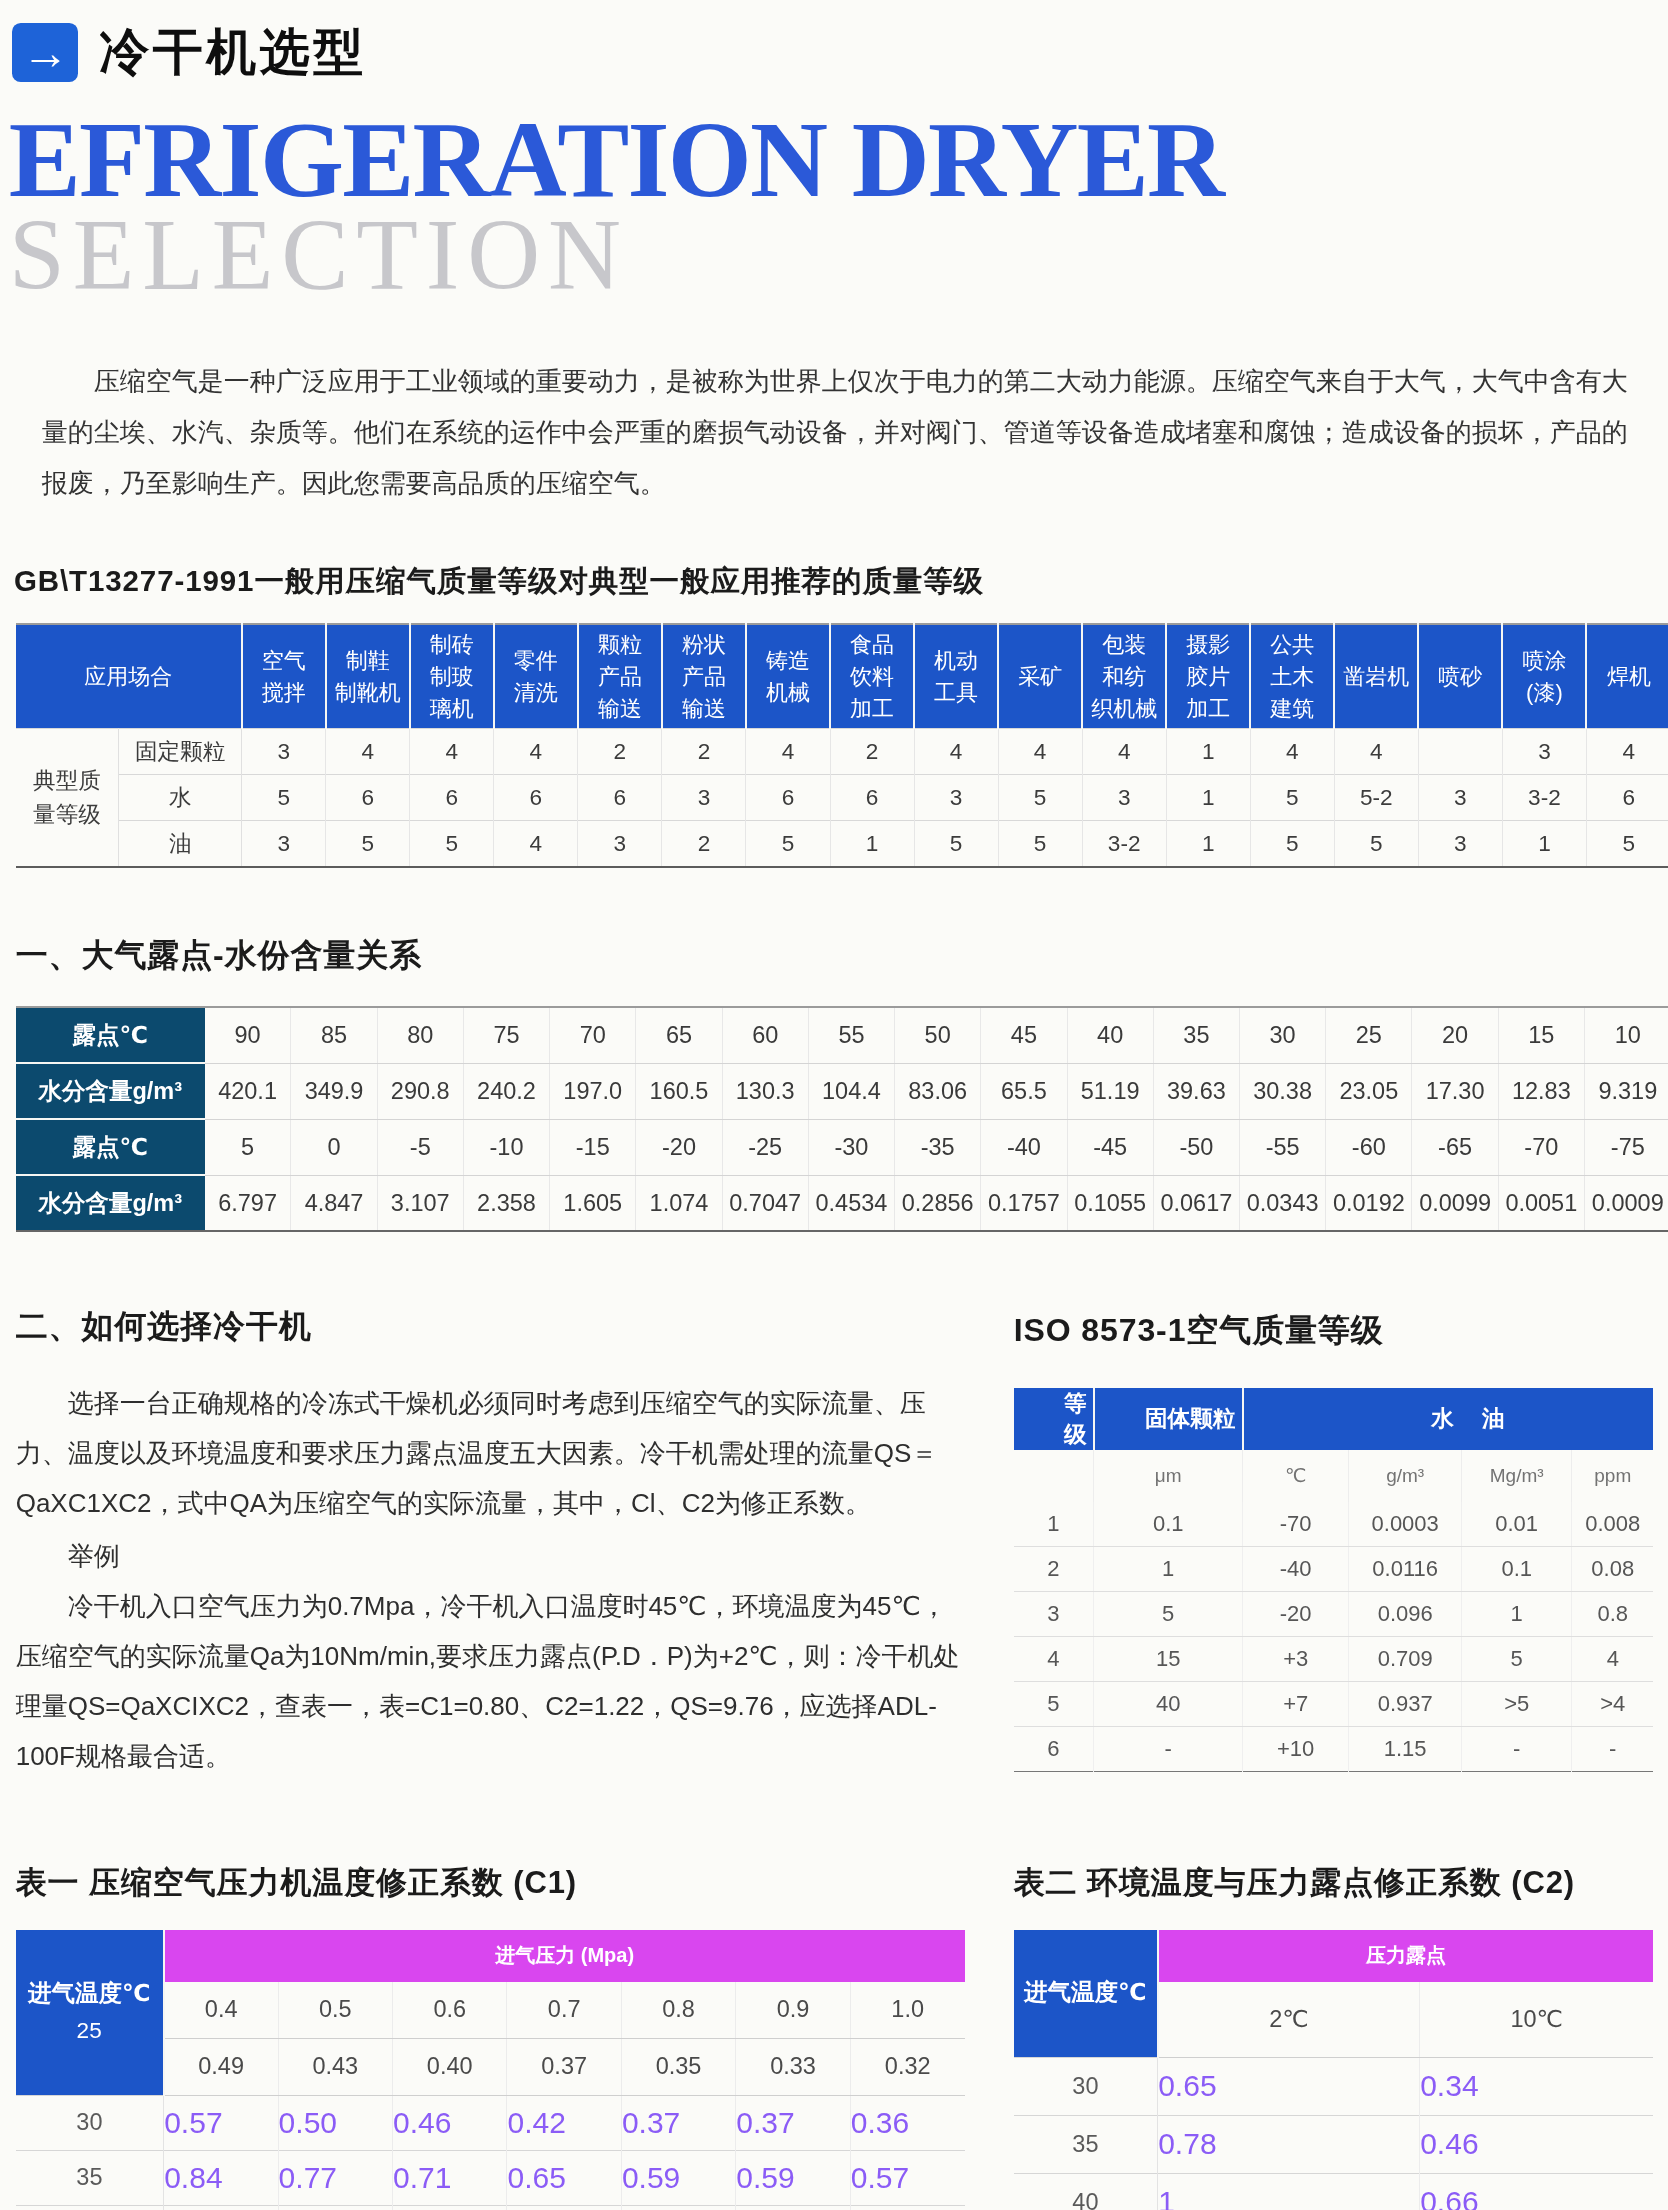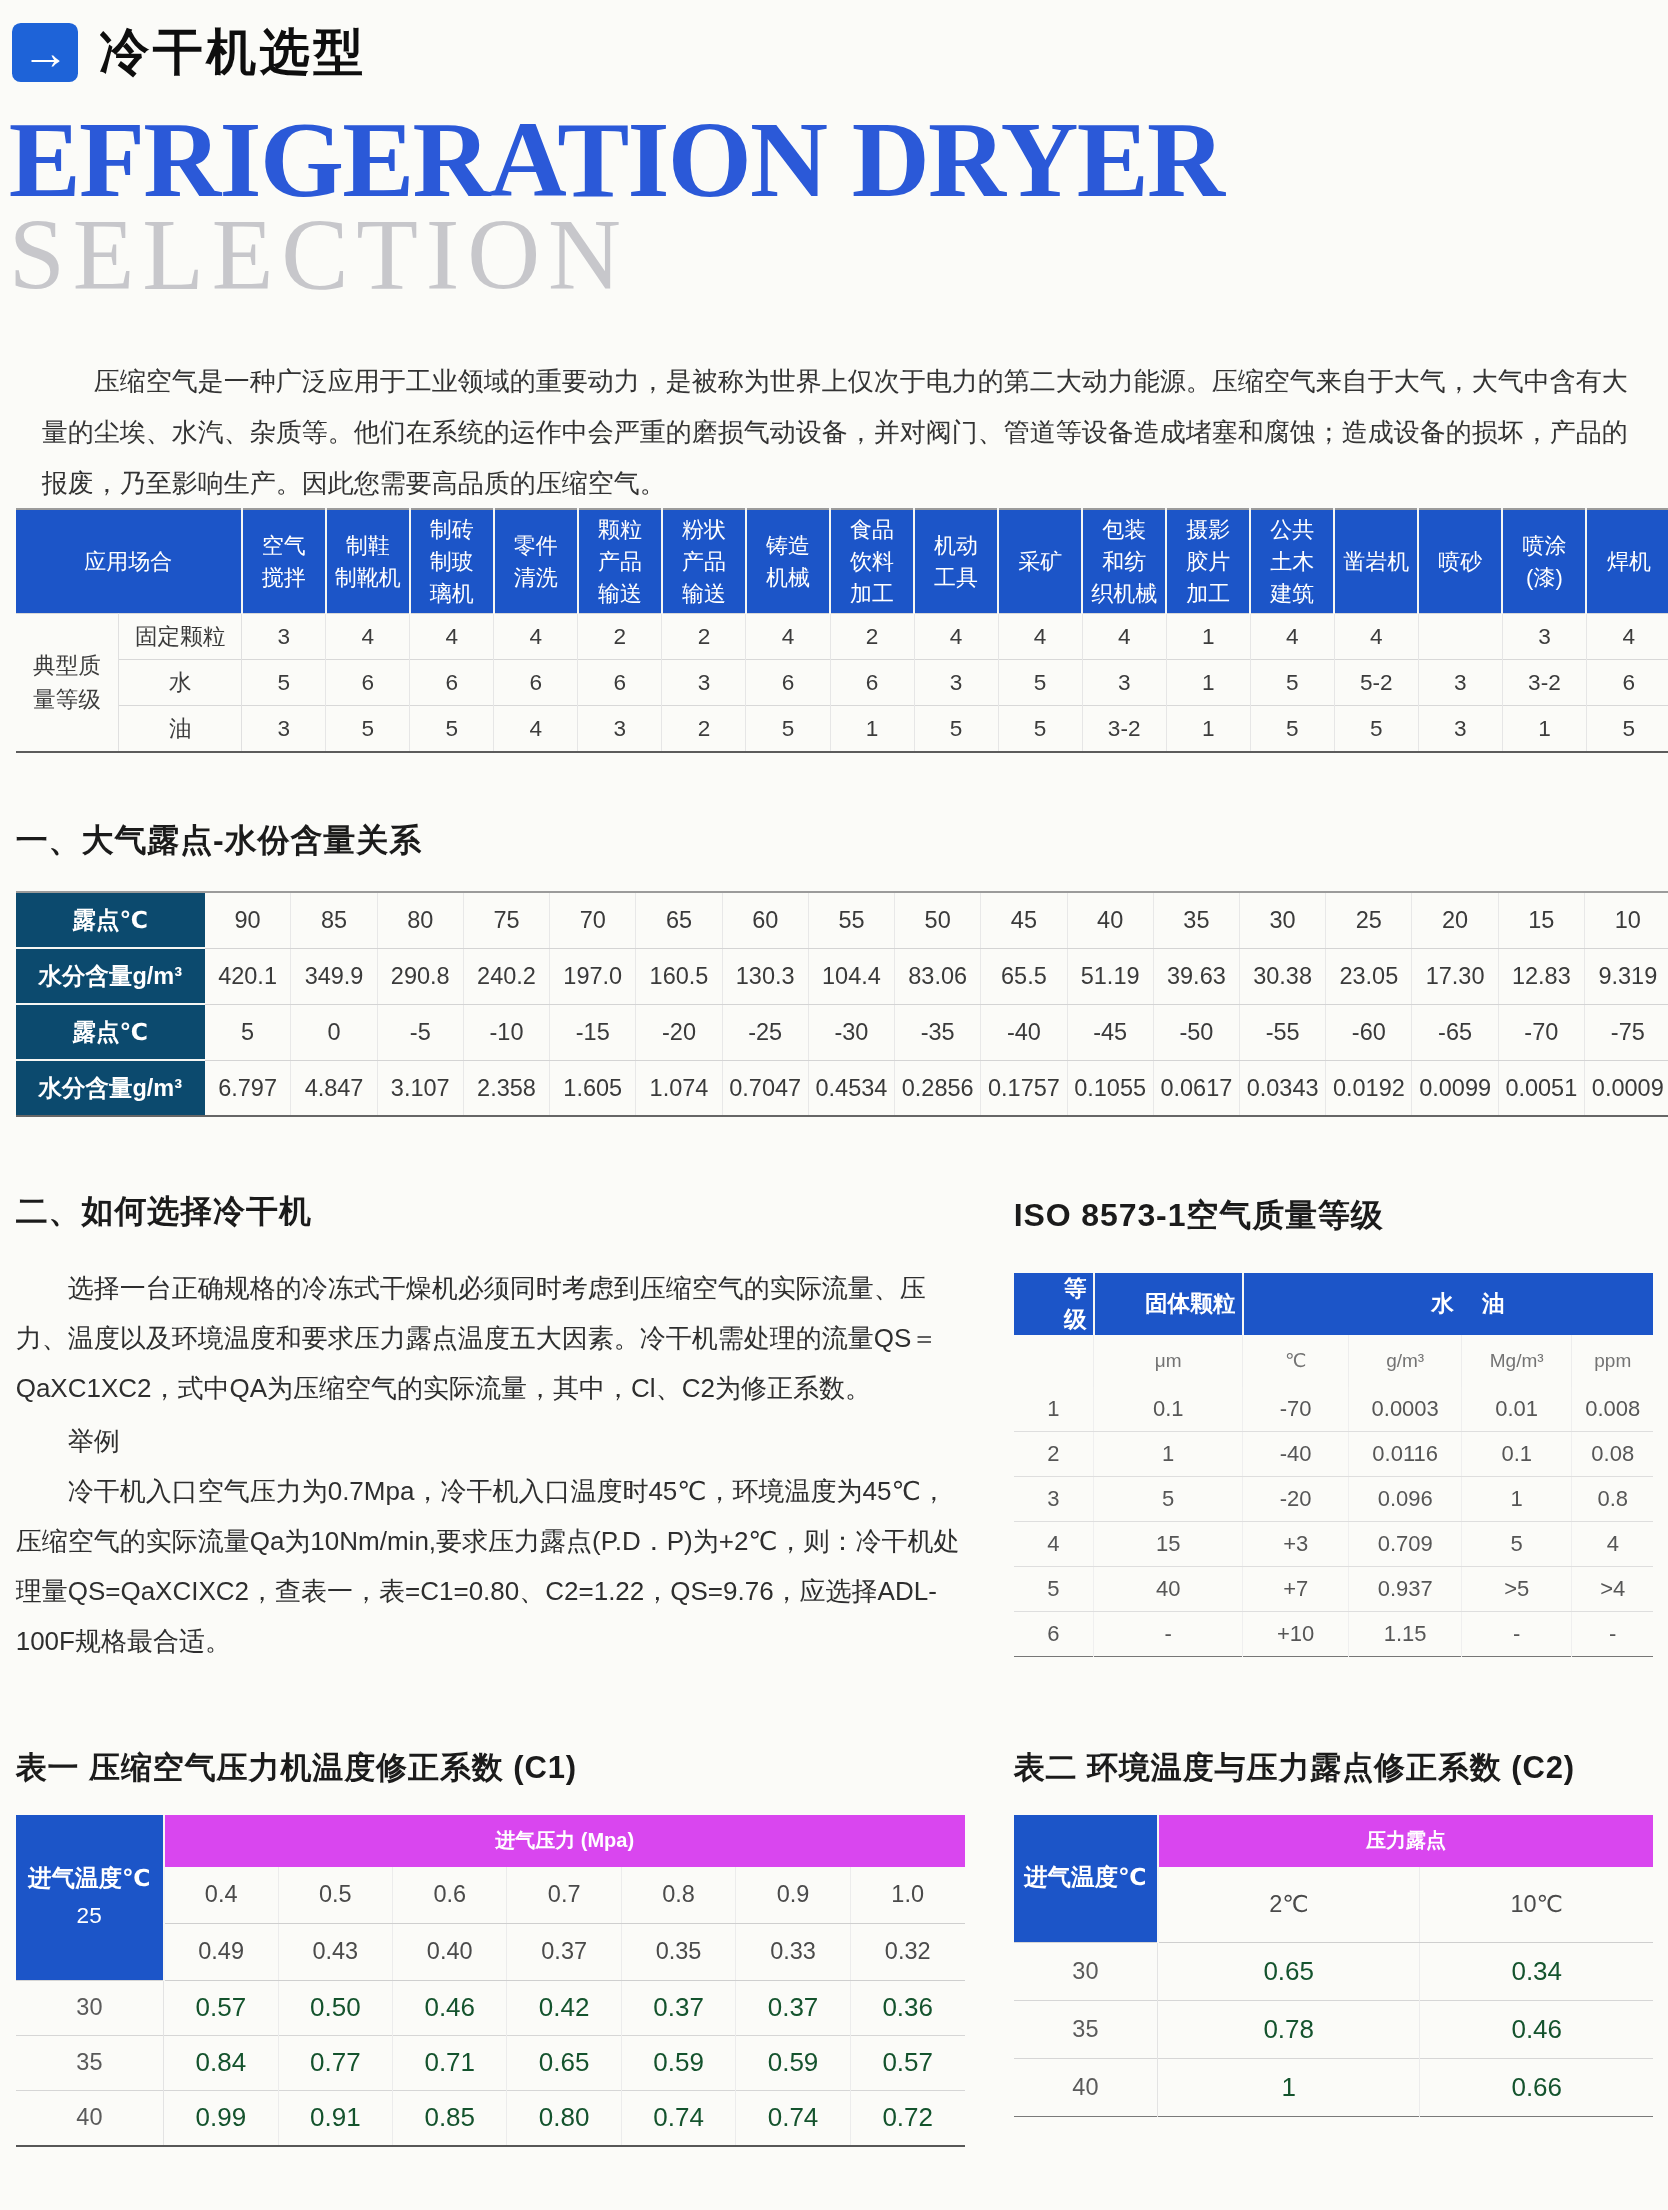--- a/index.html
+++ b/index.html
@@ -120,21 +120,21 @@
   .tbl-c thead td{
     height:56px;font-size:23.5px;color:#4a4a4a;text-align:center;vertical-align:middle;
     border-bottom:0.9px solid #cfcfcf;border-right:0.9px solid #ececec;background:transparent;
   }
   .tbl-c thead td:last-child{border-right:none;}
   .tbl-c tbody th{
     font-size:23.5px;color:#5a5a5a;text-align:center;vertical-align:middle;
     border-top:0.9px solid #d6d6d6;border-right:0.9px solid #e3e3e3;
   }
   .tbl-c tbody td{
-    font-size:26px;color:#14532d;text-align:center;vertical-align:middle;
+    font-size:30px;color:#8b5cf6;vertical-align:middle;
     border-top:0.9px solid #d6d6d6;border-right:0.9px solid #ececec;
   }
   .tbl-c tbody td:last-child{border-right:none;}
   .tbl-c1 tbody th,.tbl-c1 tbody td{height:54px;}
   .tbl-c2 thead td{height:75px;}
   .tbl-c2 tbody th,.tbl-c2 tbody td{height:57px;}
   .tbl-c2{border-bottom:1.7px solid #7a7a7a;}
 </style>
 </head>
 <body>
@@ -146,20 +146,21 @@
     <div class="brand-title">冷干机选型</div>
   </div>
 
   <div class="hero">
     <div class="hero-line1">EFRIGERATION DRYER</div>
     <div class="hero-line2">SELECTION</div>
   </div>
 
   <p class="intro">压缩空气是一种广泛应用于工业领域的重要动力，是被称为世界上仅次于电力的第二大动力能源。压缩空气来自于大气，大气中含有大量的尘埃、水汽、杂质等。他们在系统的运作中会严重的磨损气动设备，并对阀门、管道等设备造成堵塞和腐蚀；造成设备的损坏，产品的报废，乃至影响生产。因此您需要高品质的压缩空气。</p>
 
+  <div class="sec-title gb-title">GB\T13277-1991一般用压缩气质量等级对典型一般应用推荐的质量等级</div>
   <table class="tbl-quality">
     <colgroup>
       <col style="width:103px">
         <col style="width:123px">
     </colgroup>
     <thead>
       <tr>
         <th colspan="2">应用场合</th>
       <th>空气
 搅拌</th>

